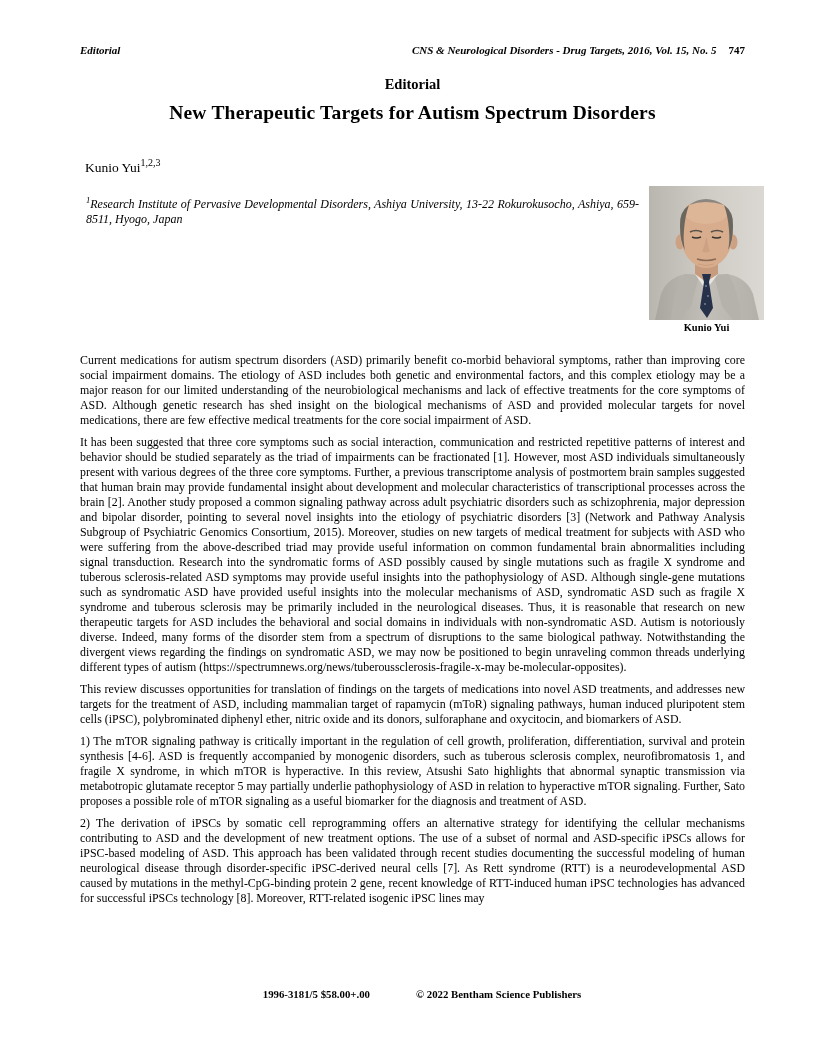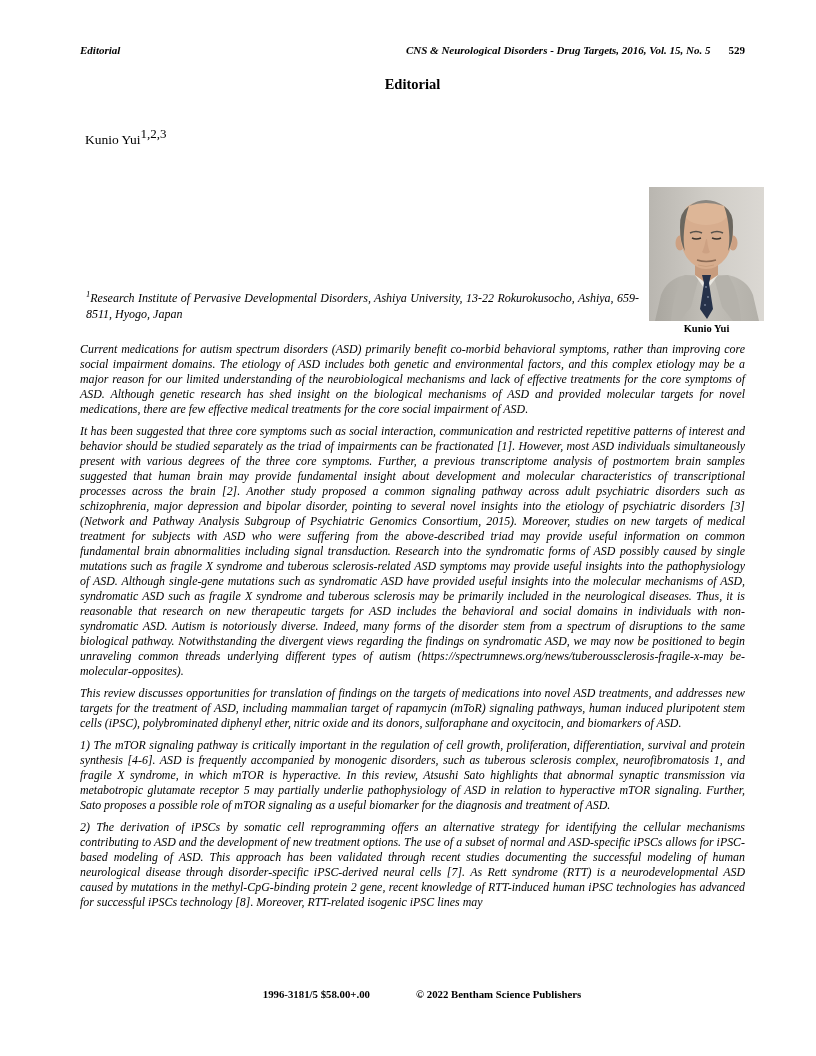--- a/index.html
+++ b/index.html
@@ -14,58 +14,58 @@
     position: absolute; inset: 0;
     padding: 44px 71px 1px 80px;
     box-sizing: border-box;
   }
   
   .running-head {
     display: flex; justify-content: space-between; align-items: baseline;
     font-size: 11px; font-weight: bold;
   }
   .running-head .left { font-style: italic; }
-  .running-head .right { display: flex; gap: 18px; align-items: baseline; }
+  .running-head .right { display: flex; gap: 12px; align-items: baseline; }
   .running-head .journal { font-style: italic; }
   .running-head .pageno { font-style: normal; }
   
   .section-heading {
     text-align: center; font-weight: bold; font-size: 14.5px;
     margin-top: 20px;
   }
   .article-title {
     text-align: center; font-weight: bold; font-size: 19.5px;
     margin-top: 9px; letter-spacing: 0.2px;
   }
   .author-line {
     margin-top: 33px; font-size: 13.5px; padding-left: 5px;
   }
-  .author-line sup { font-size: 13px; }
+  .author-line sup { font-size: 10px; }
   
   .affil-row {
-    display: flex; align-items: flex-end;
-    margin-top: 46px;
+    display: flex; align-items: flex-start;
+    margin-top: 17px;
   }
   .affiliations { flex: 1; padding-left: 6px; }
   .affiliation {
     font-style: italic; font-size: 12px; line-height: 15.6px;
     text-align: justify; margin: 0 0 11px 0;
   }
   .affiliation sup { font-size: 8.5px; }
   .photo-box {
     width: 115px; margin-left: 10px; margin-right: -19px; margin-top: -7px;
     flex: 0 0 auto; text-align: center;
   }
   .photo-box svg { display: block; }
   .photo-caption {
     font-weight: bold; font-size: 10.5px; margin-top: 2px;
     font-family: "Liberation Serif", serif;
   }
   
-  .body-text { margin-top: 8px; font-style: italic; }
+  .body-text { margin-top: 20px; }
   .body-text p {
     font-size: 11.9px; line-height: 15px; text-align: justify;
     margin: 0 0 7px 0;
   }
   
   .page-footer {
     position: absolute; left: 0; right: 0; top: 988px;
     display: flex; justify-content: center; gap: 46px;
     font-weight: bold; font-size: 10.8px;
     transform: translateX(14px);
@@ -73,26 +73,27 @@
 </style>
 </head>
 <body>
 
 <div class="page">
 
   <div class="running-head">
     <span class="left">Editorial</span>
     <span class="right">
       <span class="journal">CNS &amp; Neurological Disorders - Drug Targets, 2016, Vol. 15, No. 5</span>
-      <span class="pageno">529</span>
+      <span class="pageno">747</span>
     </span>
   </div>
 
   <div class="section-heading">Editorial</div>
 
+  <h1 class="article-title" style="margin:9px 0 0 0;">New Therapeutic Targets for Autism Spectrum Disorders</h1>
 
   <div class="author-line">
     <span>Kunio Yui</span><sup>1,2,3</sup>
   </div>
 
   <div class="affil-row">
     <div class="affiliations">
       <p class="affiliation"><sup>1</sup><span>Research Institute of Pervasive Developmental Disorders, Ashiya University, 13-22 Rokurokusocho, Ashiya, 659-8511, Hyogo, Japan</span></p>
     </div>
     <div class="photo-box">

